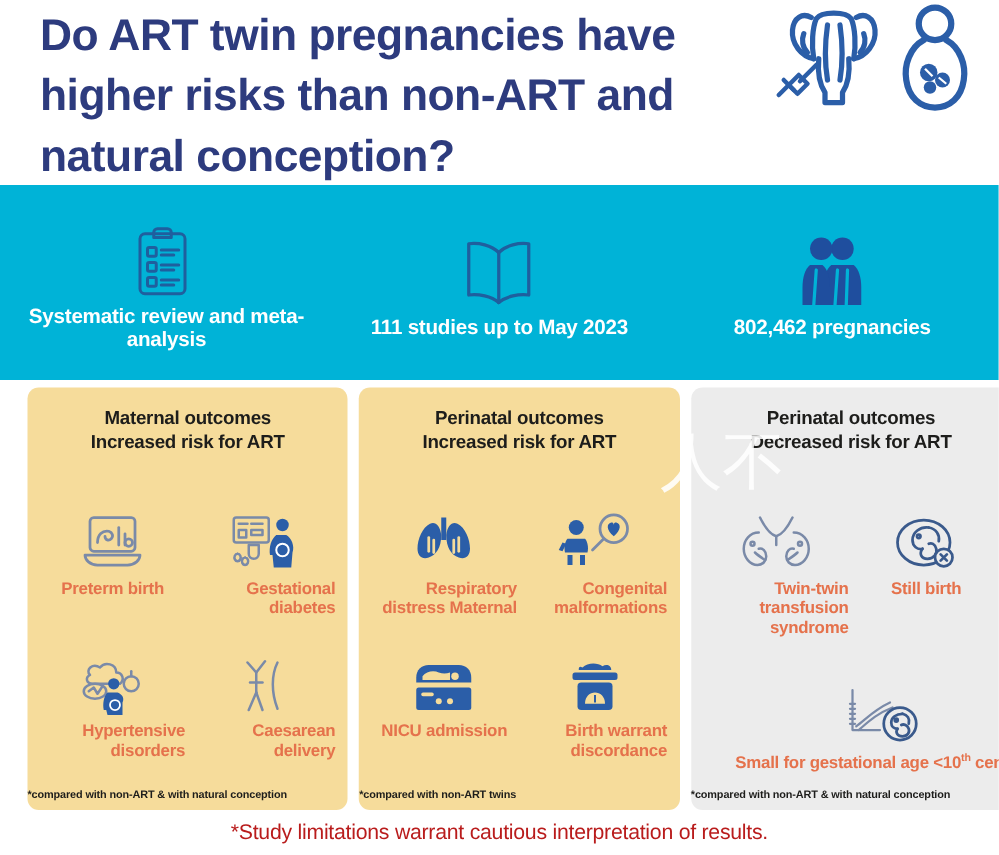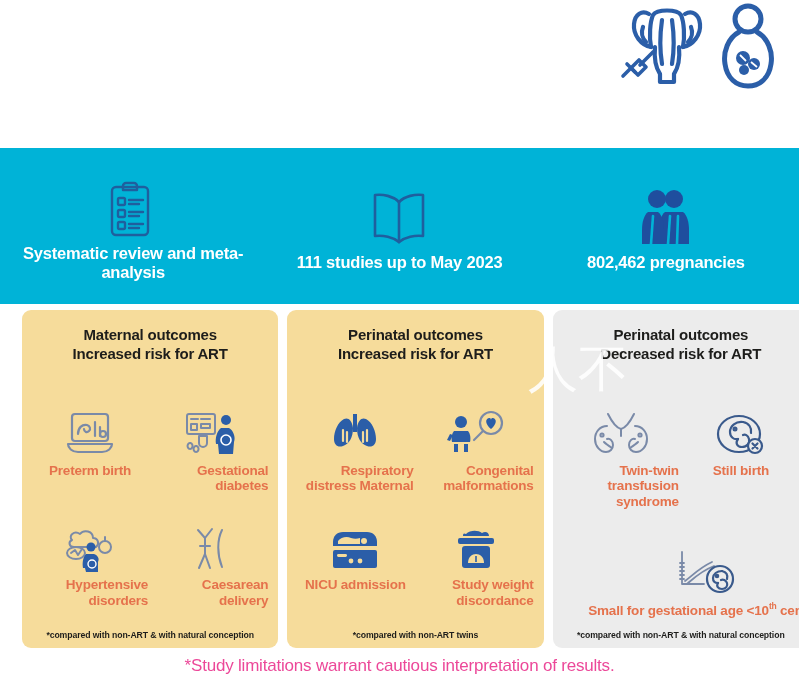--- a/index.html
+++ b/index.html
@@ -83,38 +83,38 @@
     margin-bottom:5px;
   }
   .outcome-label {
     color:#e5724c; font-weight:bold; font-size:13.5px; line-height:1.18;
     letter-spacing:-0.2px; padding:0 2px;
   }
   .outcome-label sup { font-size:8.5px; vertical-align:super; }
 
   .card-note {
     position:absolute; left:0; bottom:8px; width:100%;
-    text-align:center; color:#1d1d1b;
+    color:#1d1d1b;
     font-size:8.7px; font-weight:bold; letter-spacing:-0.1px;
   }
 
   
   .row-top { margin-top:38px; }
   .row-bottom { margin-top:26px; }
   .row-single { margin-top:34px;margin-left:24px; }
   .card-gray .row-single .outcome { max-width:100%; }
 
   
   .footer {
     position:absolute; left:0; bottom:0; width:799px; height:36px;
     display:flex; align-items:center; justify-content:center;
     background:#fff;
   }
   .footer-text {
-    color:#ec4899; font-size:17px; font-weight:normal; letter-spacing:-0.2px;
+    color:#b91c1c; font-size:17px; font-weight:normal; letter-spacing:-0.2px;
   }
 
   
   .watermark {
     position:absolute; left:176px; top:340px;
     font-size:43px; color:rgba(255,255,255,0.82);
     font-family:"DejaVu Sans", sans-serif;
     letter-spacing:2px; white-space:nowrap;
     pointer-events:none; z-index:40;
   }
@@ -125,20 +125,21 @@
     white-space:nowrap; pointer-events:none; z-index:40;
   }
   svg { display:block; }
 </style>
 </head>
 <body>
 
 <div class="page">
 
   <div class="header">
+    <div class="header-title">Do ART twin pregnancies have higher risks than non-ART and natural conception?</div>
     <div class="header-icons">
 
       <span>
         <svg width="98" height="90" viewBox="0 0 98 90">
           <g fill="none" stroke="#2b5ea8" stroke-width="4.2" stroke-linecap="round" stroke-linejoin="round">
             <path d="M34 12 C27 8, 20 12, 19 22 C18 33, 26 43, 36 45"></path>
             <path d="M70 12 C77 8, 84 12, 85 22 C86 33, 78 43, 68 45"></path>
             <path d="M36 45 C34 34, 35 20, 38 13 C42 7, 62 7, 66 13 C69 20, 70 34, 68 45"></path>
             <path d="M40 45 C39 56, 41 66, 45 72 L45 80 L59 80 L59 72 C63 66, 65 56, 64 45"></path>
             <path d="M47 18 C45 32, 45 50, 47 62"></path>
@@ -398,21 +399,21 @@
                   <path d="M16 8 C20 4, 28 4, 32 7 C35 5, 39 6, 39 10 L13 10 C13 7, 14 7, 16 8 Z"></path>
                   <rect x="8" y="12" width="36" height="6" rx="2"></rect>
                   <rect x="12" y="20" width="28" height="22" rx="3"></rect>
                 </g>
                 <g fill="#f6dc9b">
                   <path d="M18 37 C18 31, 22 28, 26 28 C30 28, 34 31, 34 37 Z"></path>
                   <path d="M26 30 L26 36" stroke="#2b5ea8" stroke-width="1.6"></path>
                 </g>
               </svg>
             </div>
-            <div class="outcome-label">Study weight discordance</div>
+            <div class="outcome-label">Birth warrant discordance</div>
           </div>
         </div>
       </div>
 
       <div class="card-note">*compared with non-ART twins</div>
     </div>
 
     <div class="card card-gray">
       <div class="card-title">
         <span>Perinatal outcomes</span><br>

